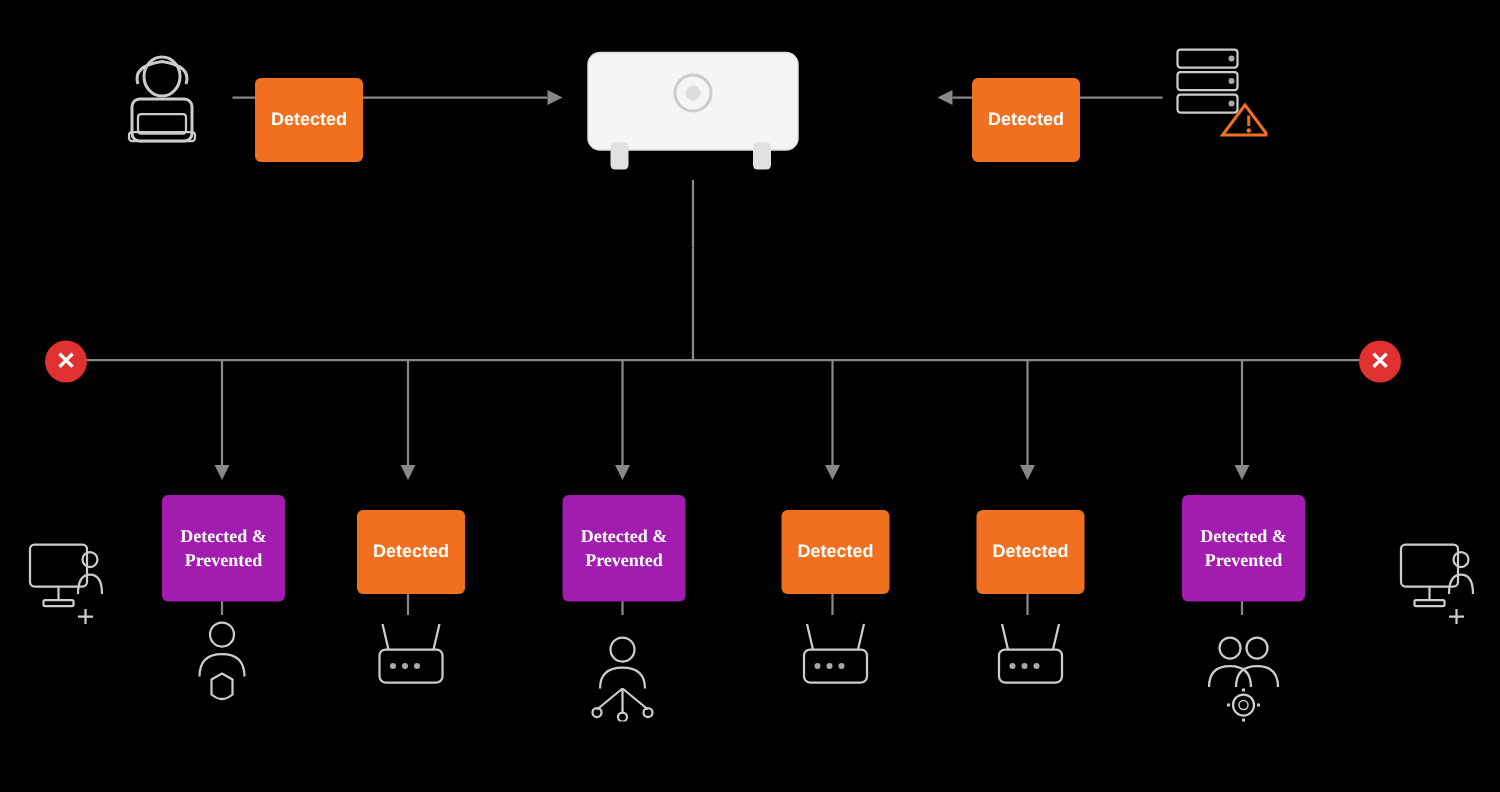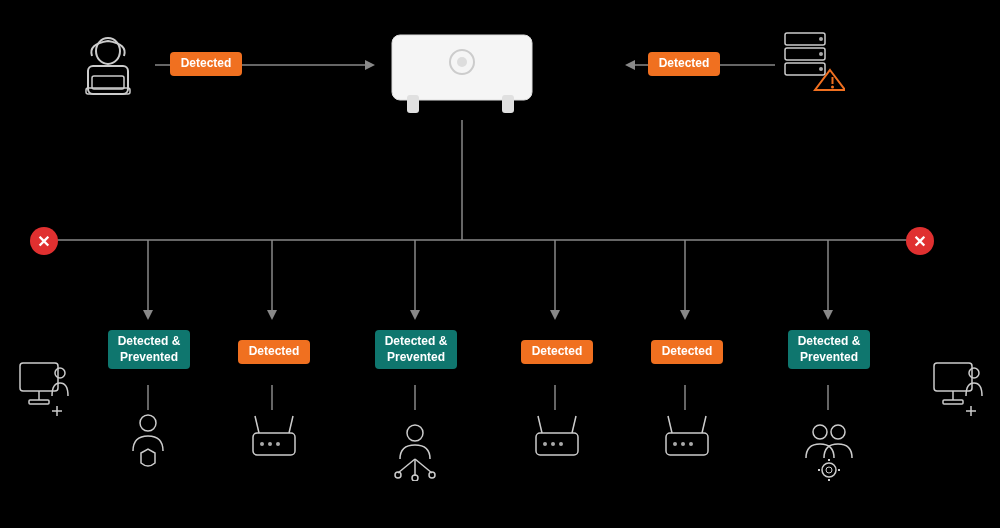--- a/index.html
+++ b/index.html
@@ -23,30 +23,30 @@
       position: absolute;
       top: 0; left: 0;
       width: 1000px;
       height: 528px;
       pointer-events: none;
     }
 
     .badge {
       position: absolute;
       border-radius: 4px;
-      padding: 4px 8px;
+      padding: 20px 8px;
       font-size: 12px;
       font-weight: bold;
       color: #fff;
       text-align: center;
       line-height: 1.3;
       white-space: nowrap;
     }
     .badge-orange { background: #f07020; }
-    .badge-green { background: #0f766e; }
+    .badge-green { background: #a21caf; font-family: Liberation Serif, serif; }
 
     .icon-wrap {
       position: absolute;
       display: flex;
       flex-direction: column;
       align-items: center;
       justify-content: center;
     }
 
     .x-circle {

